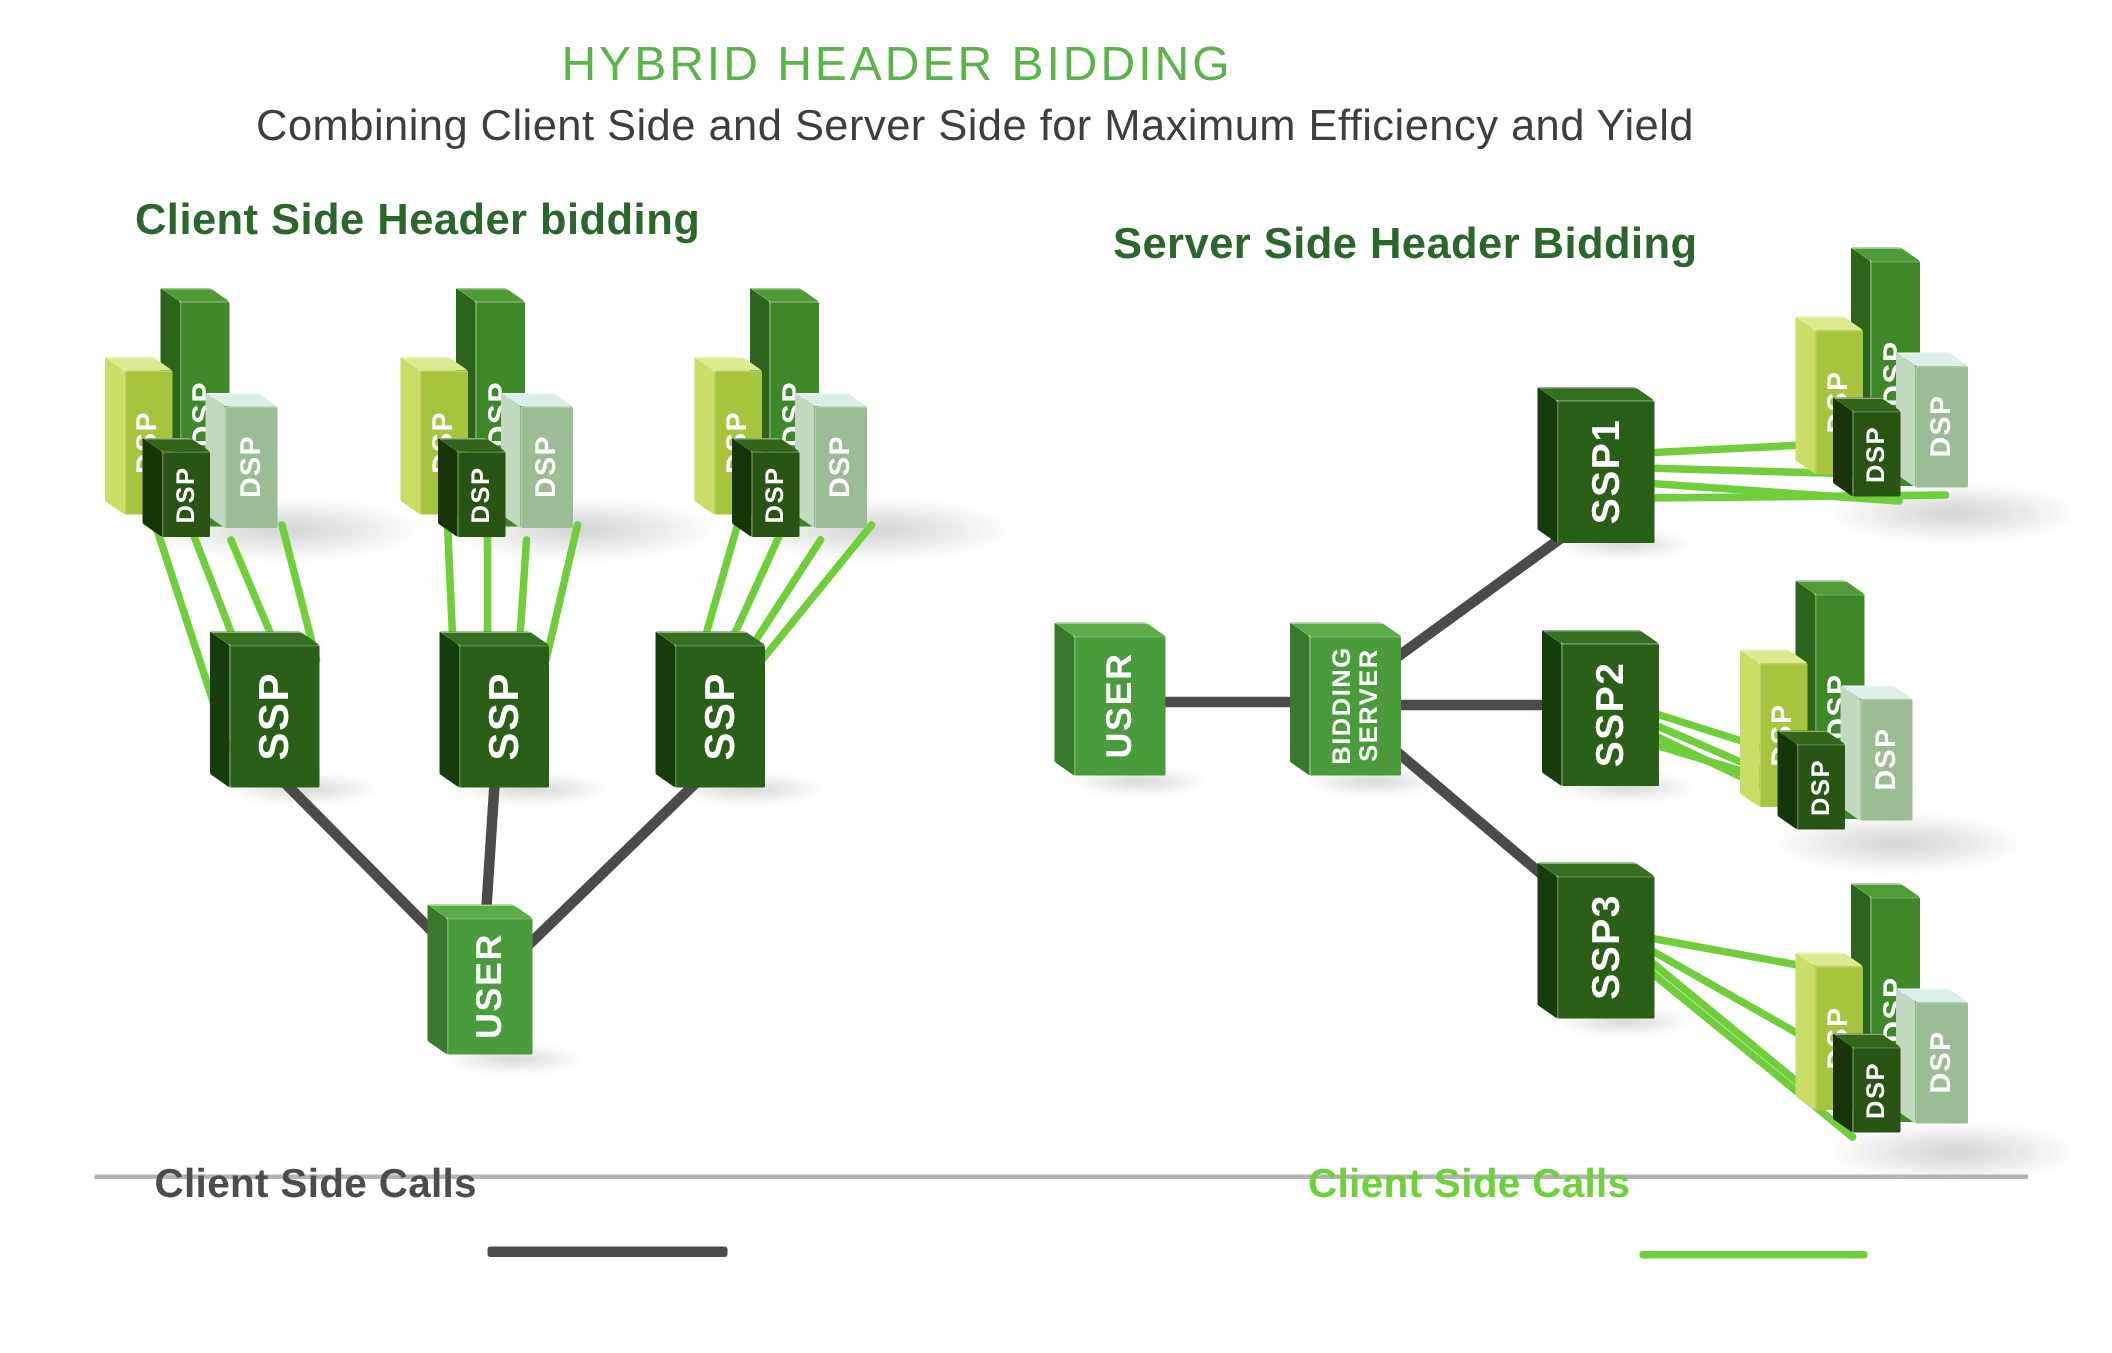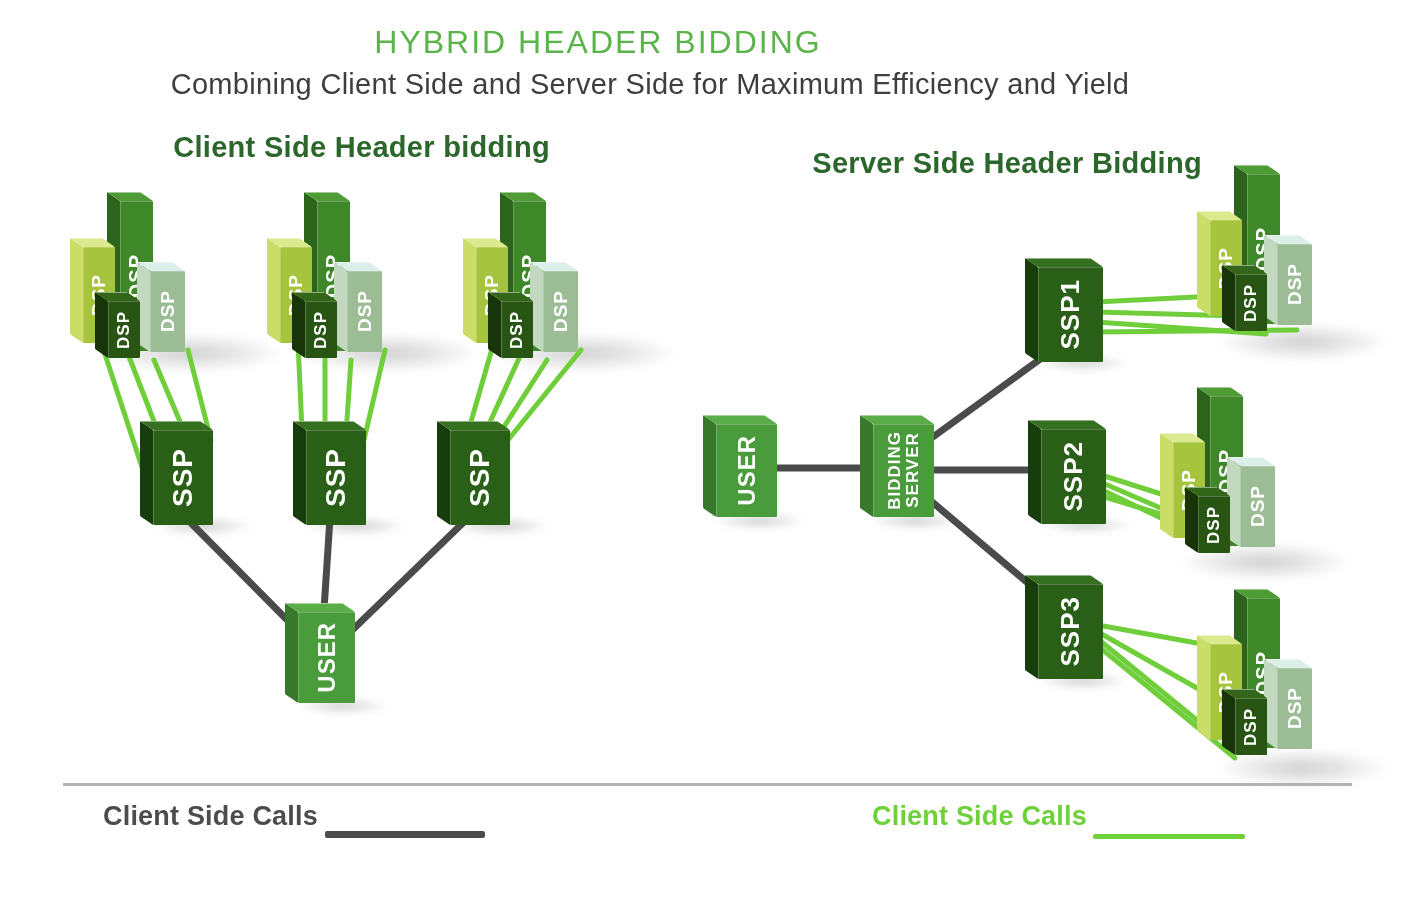--- a/index.html
+++ b/index.html
@@ -9,21 +9,21 @@
   }
   .title{
     position:absolute;left:0;top:24px;width:1196px;text-align:center;
     font-size:32px;font-weight:400;letter-spacing:2px;color:#5bb44a;
   }
   .subtitle{
     position:absolute;left:0;top:68px;width:1300px;text-align:center;
     font-size:29px;font-weight:400;letter-spacing:0.3px;color:#3e3e3e;
   }
   .heading{
-    position:absolute;top:131px;width:460px;text-align:right;
+    position:absolute;top:131px;width:460px;text-align:left;
     font-size:29px;font-weight:bold;color:#2b662b;letter-spacing:0.3px;
   }
   .heading-left{left:90px;}
   .heading-right{left:742px;margin-top:16px;}
 
   
   .box3d{position:absolute;}
   .face{position:absolute;border-radius:1px;}
   .face.side{left:0;top:9px;width:13px;transform:skewY(34.7deg);transform-origin:top right;}
   .face.top{left:13px;top:0;height:9px;transform:skewX(55.3deg);transform-origin:bottom;
@@ -37,21 +37,21 @@
   }
   .vlabel span{display:block;}
 
   #lines{position:absolute;left:0;top:0;z-index:1;}
   #boxes .box3d{z-index:2;}
   .shadow{position:absolute;z-index:0;border-radius:50%;
     background:radial-gradient(ellipse at center, rgba(90,90,90,0.28) 0%, rgba(90,90,90,0) 70%);
     filter:blur(3px);}
 
   .divider{position:absolute;left:63px;top:783px;width:1289px;height:3px;background:#b3b3b3;}
-  .legend-label{position:absolute;top:801px;font-size:27px;font-weight:bold;letter-spacing:0.2px;}
+  .legend-label{position:absolute;top:774px;font-size:27px;font-weight:bold;letter-spacing:0.2px;}
   .legend-label-left{left:103px;color:#4c4c4c;}
   .legend-label-right{left:872px;color:#6fd13a;}
   .legend-line{position:absolute;border-radius:2px;}
   .legend-line-left{left:325px;top:831px;width:160px;height:7px;background:#4c4c4c;}
   .legend-line-right{left:1093px;top:834px;width:152px;height:5px;background:#6fd13a;}
 </style>
 </head>
 <body>
 
 <div class="canvas">

